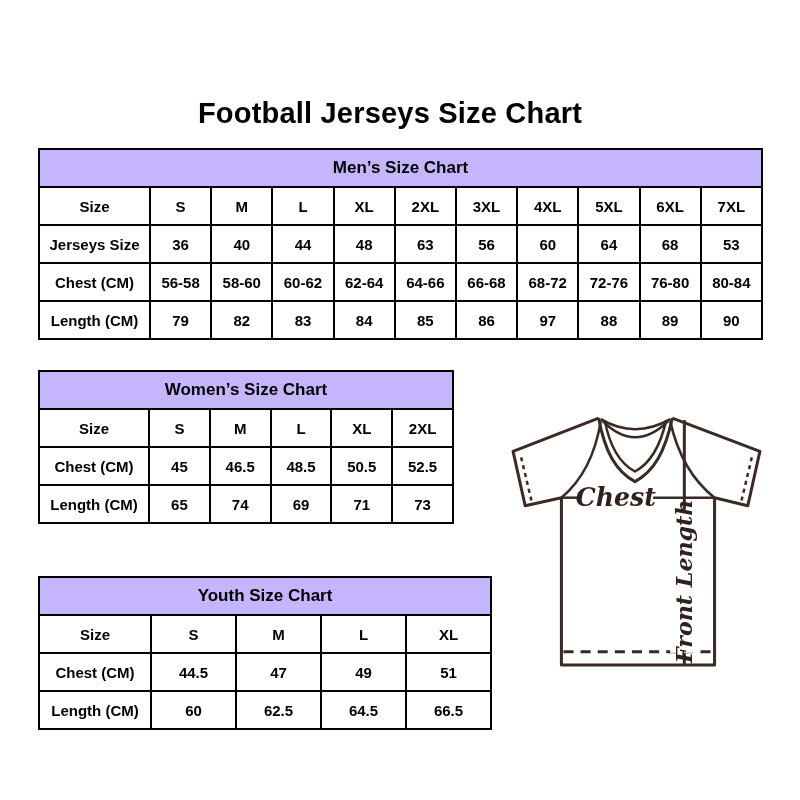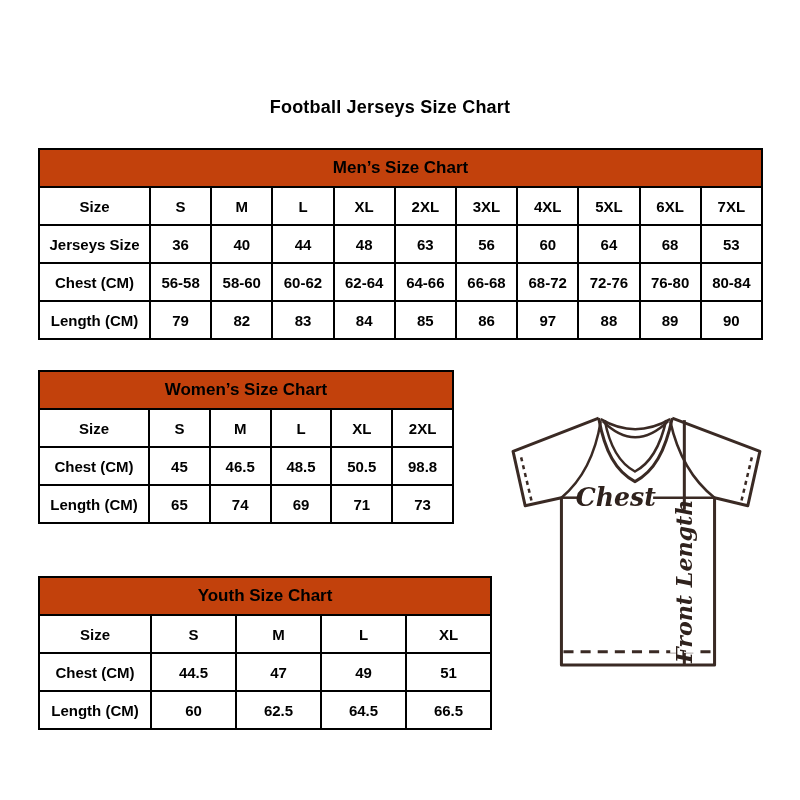--- a/index.html
+++ b/index.html
@@ -2,33 +2,33 @@
 <html><head>
 <meta charset="utf-8">
 <style>
   html,body { margin:0; padding:0; }
   body {
     width:800px; height:800px; position:relative; background:#ffffff;
     font-family:"Liberation Sans", sans-serif; overflow:hidden;
   }
   .page-title {
     position:absolute; left:0; top:97px; width:780px; text-align:center;
-    font-size:18px; font-weight:bold; color:#000; letter-spacing:0.2px;
+    font-size:29px; font-weight:bold; color:#000; letter-spacing:0.2px;
   }
   table.size-table {
     position:absolute; border-collapse:collapse; table-layout:fixed;
     background:#fff; border:1px solid #000;
   }
   table.size-table td {
     border:2px solid #000; text-align:center; vertical-align:middle;
     font-weight:bold; font-size:15px; color:#000; padding:0;
     overflow:hidden; white-space:nowrap;
   }
   table.size-table tr { height:38px; }
-  table.size-table tr.hdr td { background:#c2410c; font-size:17px; }
+  table.size-table tr.hdr td { background:#c4b5fd; font-size:17px; }
   #mens-table   { left:38px;  top:148px; width:725px; }
   #womens-table { left:38px;  top:370px; width:416px; }
   #youth-table  { left:38px;  top:548px; width:454px;margin-top:28px; }
   #jersey-diagram { position:absolute; left:503px; top:403px; width:272px; height:272px; }
   .j-line { stroke:#3a2a24; fill:none; }
   .j-text { fill:#2f221d; font-family:"DejaVu Serif", serif; font-style:italic; font-weight:bold; }
 </style>
 </head>
 <body>
 
@@ -112,21 +112,21 @@
     <td>L</td>
     <td>XL</td>
     <td>2XL</td>
   </tr>
   <tr>
     <td>Chest (CM)</td>
     <td>45</td>
     <td>46.5</td>
     <td>48.5</td>
     <td>50.5</td>
-    <td>98.8</td>
+    <td>52.5</td>
   </tr>
   <tr>
     <td>Length (CM)</td>
     <td>65</td>
     <td>74</td>
     <td>69</td>
     <td>71</td>
     <td>73</td>
   </tr>
 </tbody>

